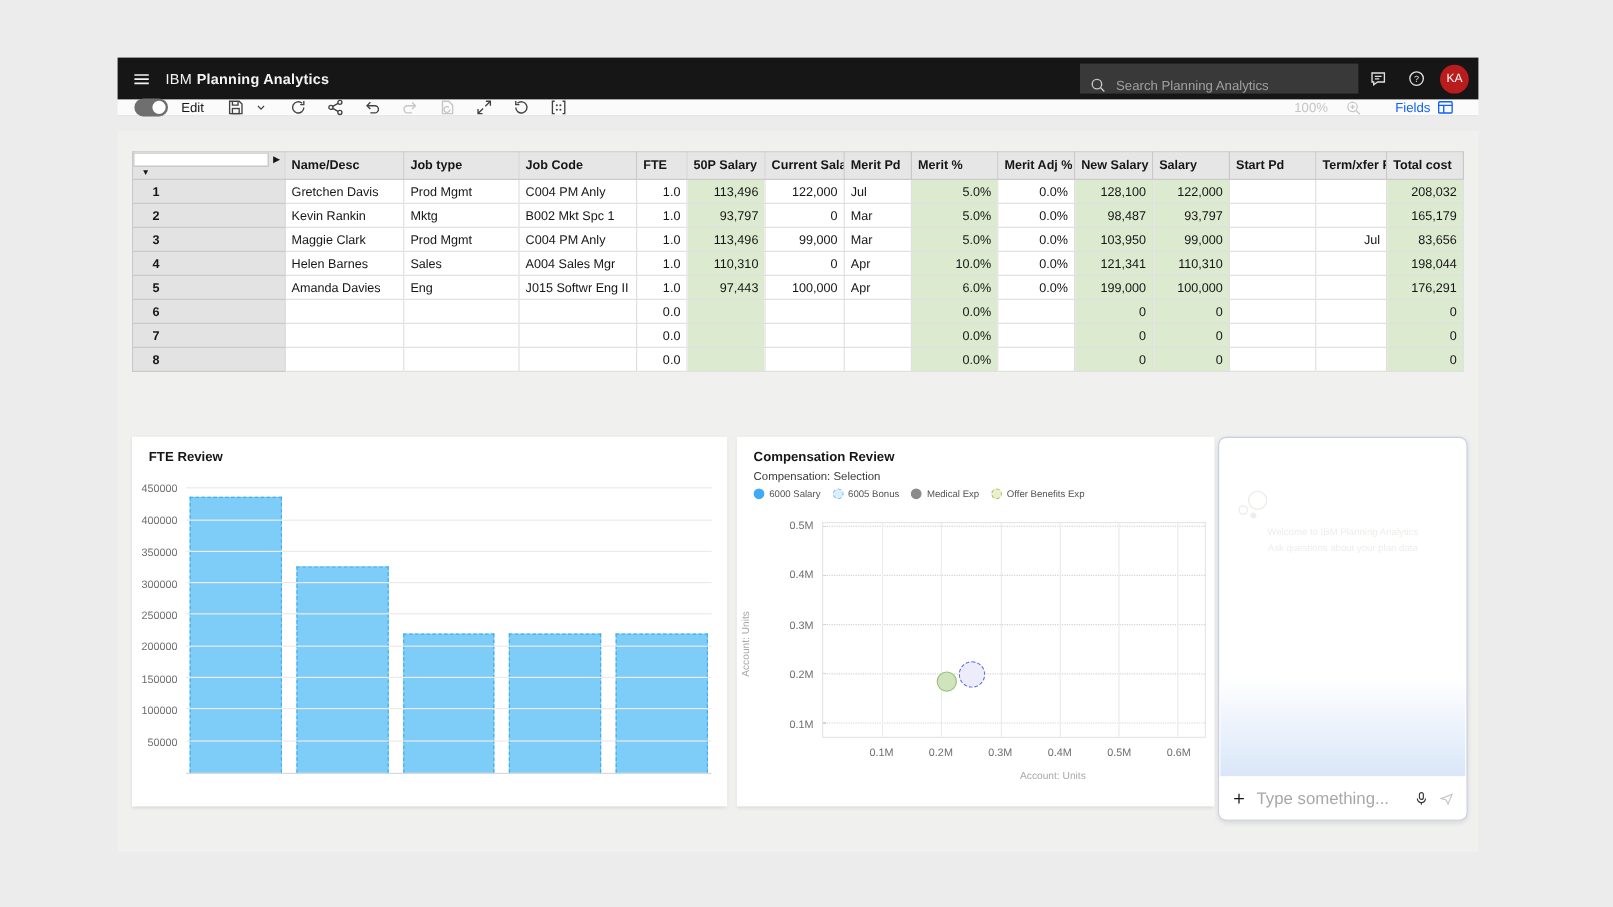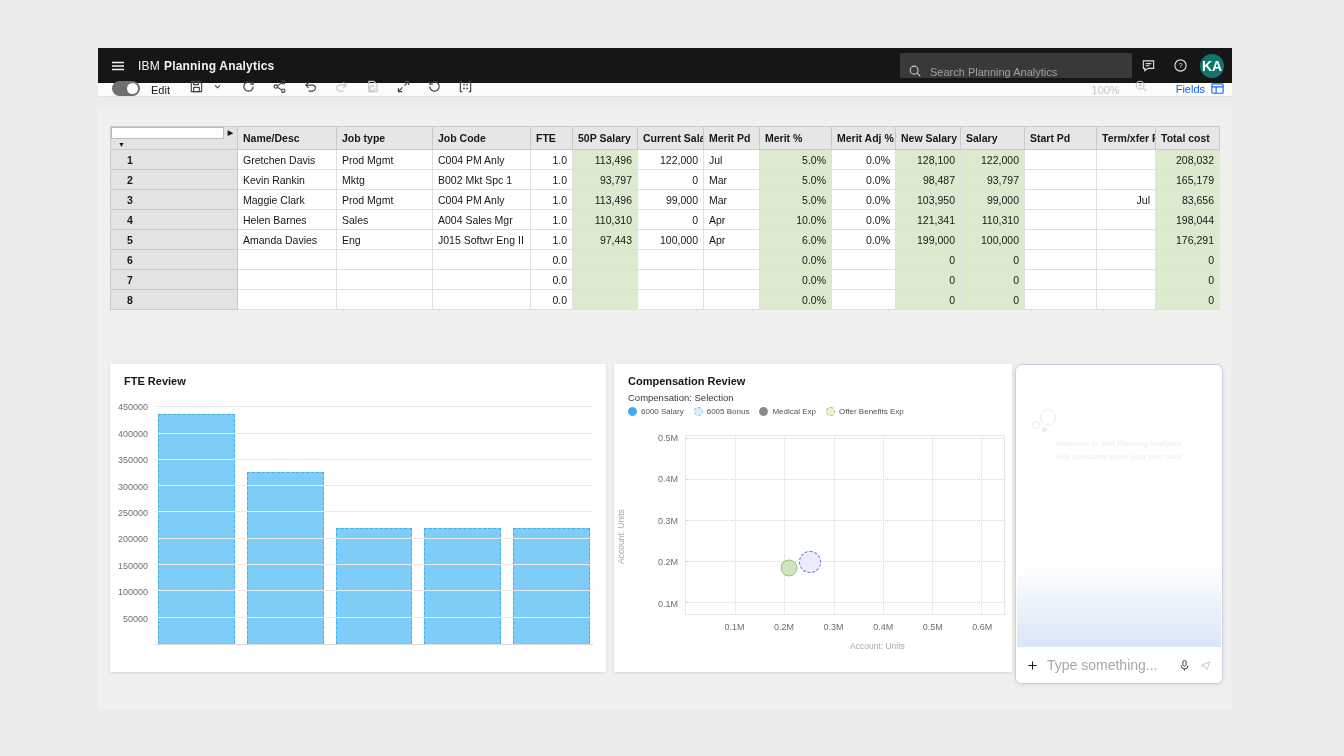--- a/index.html
+++ b/index.html
@@ -9,24 +9,24 @@
 
   
   .topbar { height:35px; background:#161616; display:flex; align-items:center; color:#f4f4f4; }
   .menu-btn { width:40px; height:35px; background:none; border:none; color:#f4f4f4; display:flex; align-items:center; justify-content:center; cursor:pointer; }
   .brand { font-size:12px; letter-spacing:.2px; white-space:nowrap; }
   .brand .b { font-weight:bold; margin-left:4px; }
   .spacer { flex:1; }
   .searchbox { width:232px; height:25px; background:#393939; display:flex; align-items:flex-end; padding:0 8px; gap:8px; cursor:text; }
   .searchbox .ph { font-size:11px; color:#a0a0a0; }
   .tb-iconbtn { width:32px; height:35px; background:none; border:none; color:#e0e0e0; display:flex; align-items:center; justify-content:center; cursor:pointer; }
-  .avatar { width:24px; height:24px; border-radius:50%; background:#0f766e; color:#fff; font-size:14px; font-weight:bold; display:flex; align-items:center; justify-content:center; margin:0 8px 0 4px; cursor:pointer; }
+  .avatar { width:24px; height:24px; border-radius:50%; background:#b91c1c; color:#fff; font-size:10px; font-weight:normal; display:flex; align-items:center; justify-content:center; margin:0 8px 0 4px; cursor:pointer; }
 
   
-  .toolbar { height:14px; background:#fbfbfb; border-bottom:1px solid #e2e2e2; display:flex; align-items:flex-end; padding:0 7px 0 14px; gap:11px; }
+  .toolbar { height:14px; background:#fbfbfb; border-bottom:1px solid #e2e2e2; display:flex; align-items:center; padding:0 20px 0 14px; gap:11px; }
   .toggle { width:28px; height:15px; border-radius:8px; background:#6f6f6f; position:relative; cursor:pointer; flex:none; }
   .toggle .knob { width:11px; height:11px; border-radius:50%; background:#fff; position:absolute; right:2px; top:2px; }
   .edit-label { font-size:11px; margin-right:6px; }
   .icon-btn { background:none; border:none; color:#424242; width:20px; height:20px; display:flex; align-items:center; justify-content:center; cursor:pointer; padding:0; }
   .icon-btn.disabled { color:#c6c6c6; cursor:default; }
   .savegroup { display:flex; align-items:center; gap:1px; }
   .zoom-level { font-size:11px; color:#c6c6c6; }
   .fields { display:flex; align-items:center; gap:5px; color:#0f62fe; font-size:11px; cursor:pointer; margin-left:14px; }
 
   

